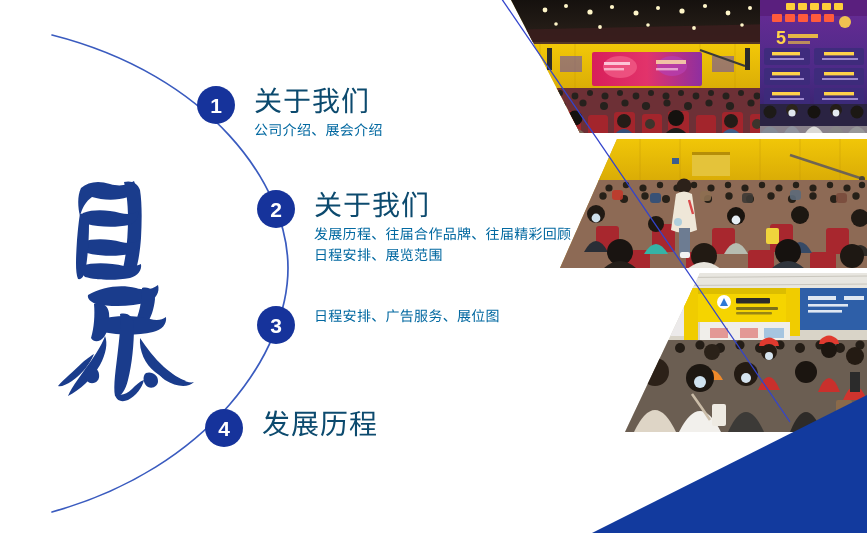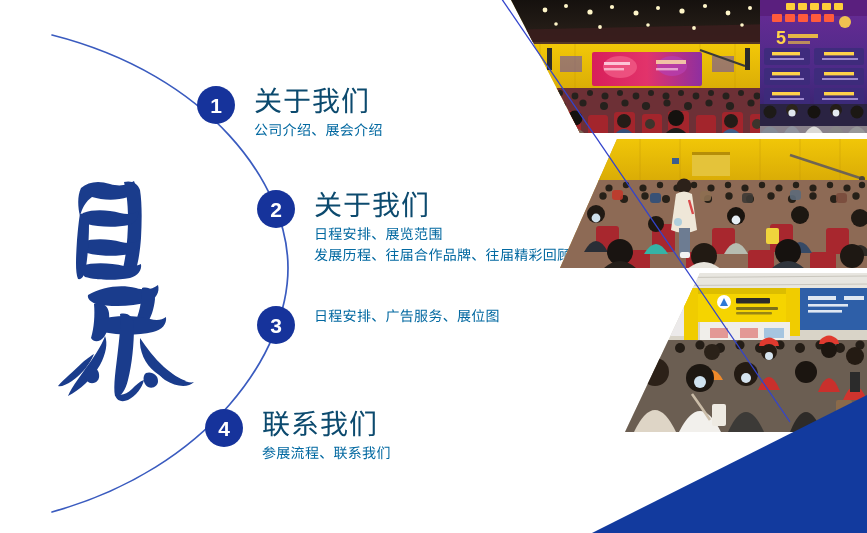--- a/index.html
+++ b/index.html
@@ -164,42 +164,39 @@
         <div>公司介绍、展会介绍</div>
       </div>
     </div>
   </div>
 
   <div class="toc-item" id="item2">
     <div class="badge">2</div>
     <div class="itx">
       <h3>关于我们</h3>
       <div class="desc">
+        <div>发展历程、往届合作品牌、往届精彩回顾</div>
         <div>日程安排、展览范围</div>
-        <div>发展历程、往届合作品牌、往届精彩回顾</div>
       </div>
     </div>
   </div>
 
   <div class="toc-item" id="item3">
     <div class="badge">3</div>
     <div class="itx">
       <div class="desc">
         <div>日程安排、广告服务、展位图</div>
       </div>
     </div>
   </div>
 
   <div class="toc-item" id="item4">
     <div class="badge">4</div>
     <div class="itx">
-      <h3>联系我们</h3>
-      <div class="desc">
-        <div>参展流程、联系我们</div>
-      </div>
+      <h3>发展历程</h3>
     </div>
   </div>
 
   <svg class="collage" viewBox="0 0 867 533">
     <defs>
 
       <clipPath id="clipTop">
         <polygon points="511,0 867,0 867,133 580,133"></polygon>
       </clipPath>
 

